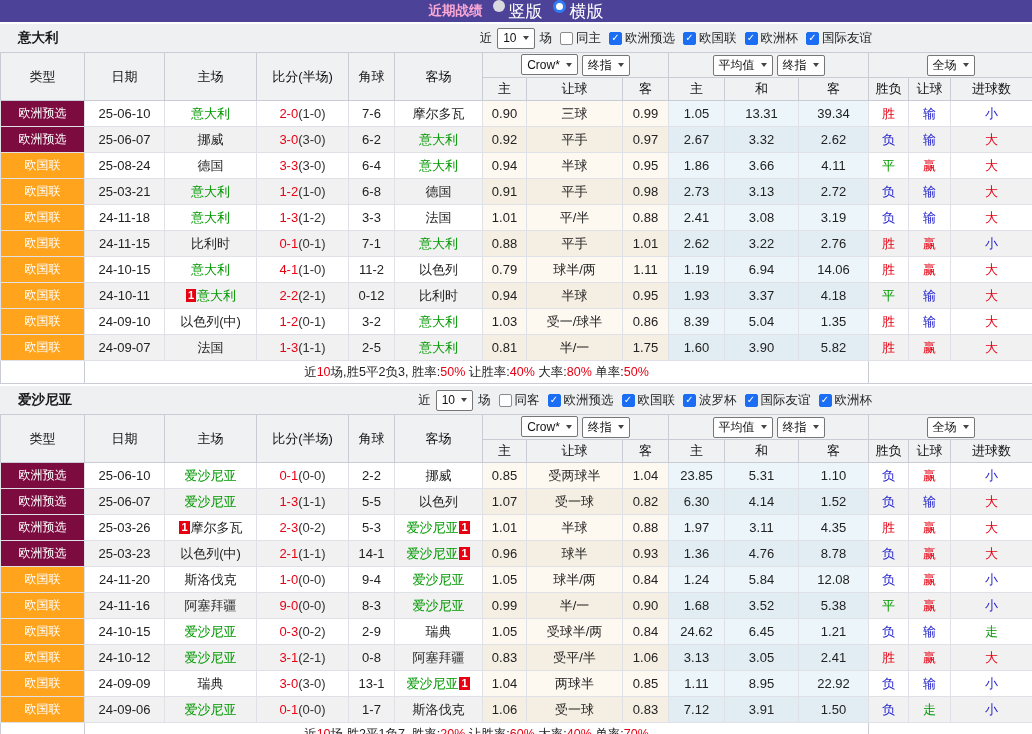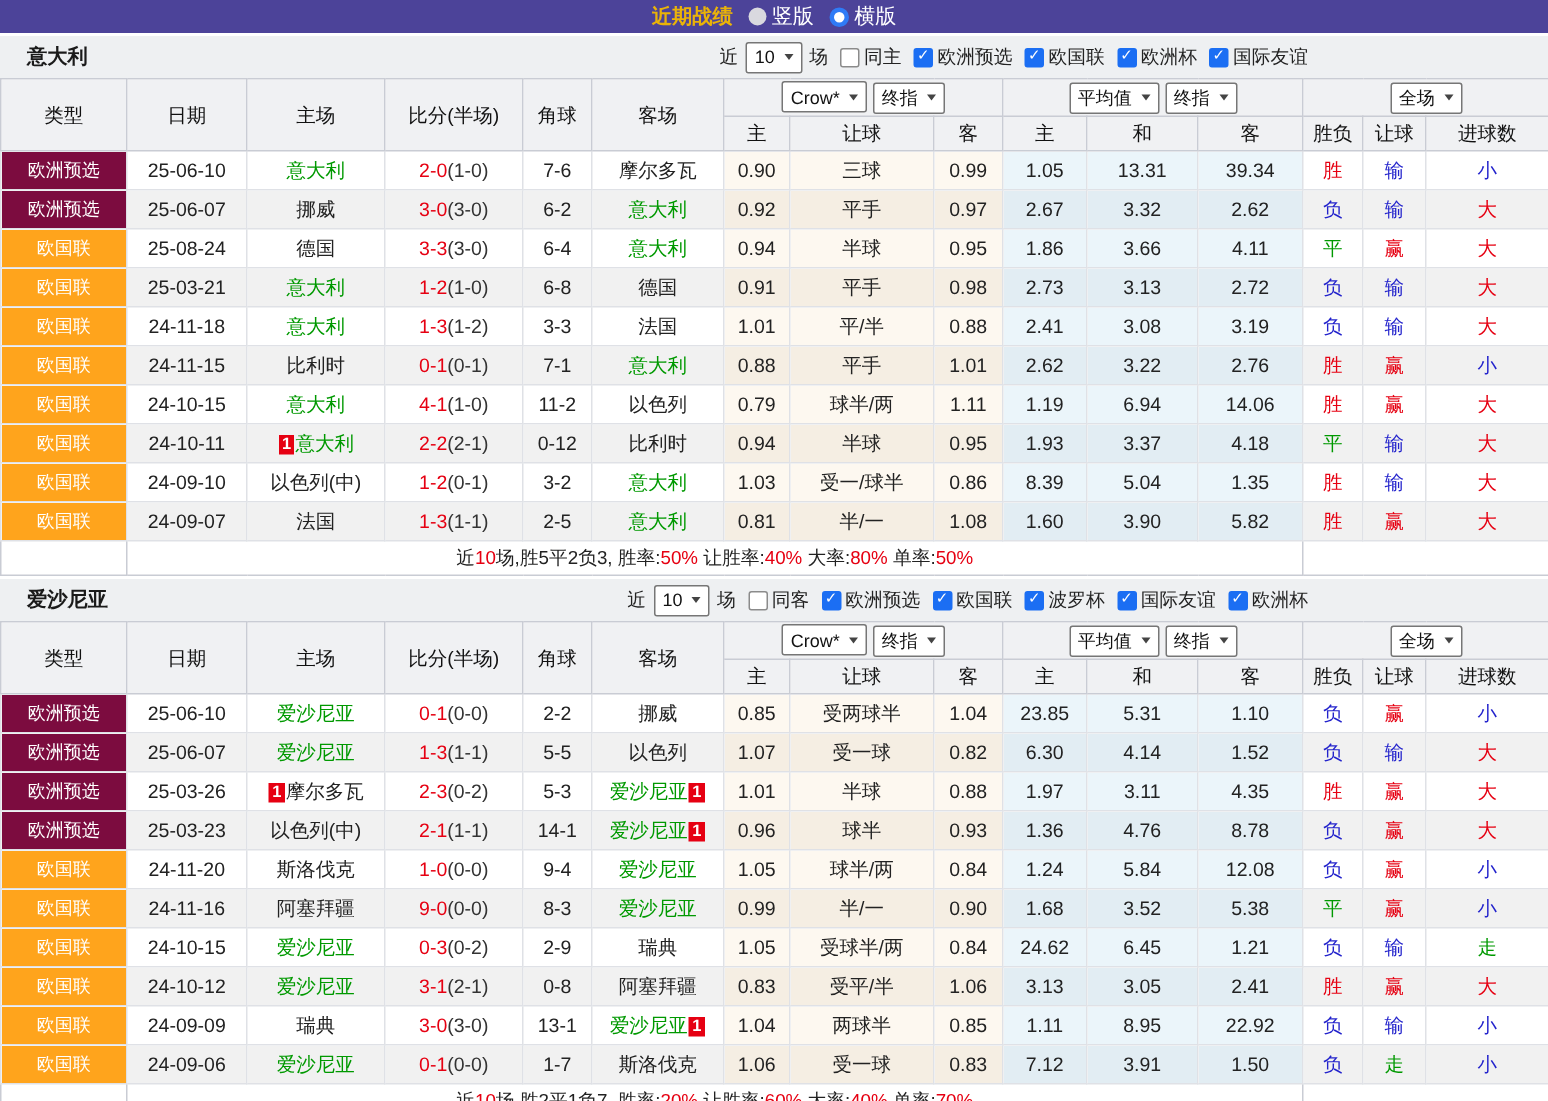--- a/index.html
+++ b/index.html
@@ -1,19 +1,19 @@
 <!DOCTYPE html>
 <html><head>
 <meta charset="utf-8">
 <style>
   html,body{margin:0;padding:0;background:#fff;}
   body{width:1032px;font-family:"Liberation Sans","DejaVu Sans",sans-serif;color:#222;}
   .title-bar{height:22px;background:#4c4399;display:flex;align-items:center;justify-content:center;gap:10px;}
-  .title-bar .ttl{color:#eab308;font-weight:bold;font-size:13.5px;}
-  .radio-group{display:inline-flex;align-items:center;gap:4px;color:#fff;font-size:14px;cursor:default;}
+  .title-bar .ttl{color:#f9a8d4;font-weight:bold;font-size:13.5px;}
+  .radio-group{display:inline-flex;gap:4px;color:#fff;font-size:17px;cursor:default;}
   .radio{display:inline-block;border-radius:50%;box-sizing:border-box;}
   .radio.off{width:12px;height:12px;background:#d9d9df;}
   .radio.on{width:13px;height:13px;background:#fff;border:3.5px solid #2f7bf6;}
   .section-header{height:28px;background:#eef0f2;display:flex;align-items:center;padding:0 0 0 18px;margin-top:2px;}
   .team{font-weight:bold;font-size:13.5px;color:#1a1a1a;}
   .filters{margin-left:auto;margin-right:160px;display:flex;align-items:center;gap:3px;font-size:12.5px;color:#222;white-space:nowrap;}
   .cb{width:13px;height:13px;box-sizing:border-box;border:1px solid #8b8b8b;border-radius:2px;background:#fff;display:inline-flex;align-items:center;justify-content:center;font-size:10px;line-height:1;color:#fff;margin-left:5px;}
   .cb.on{background:#1b6ef3;border-color:#1b6ef3;font-weight:bold;}
   .sel{display:inline-flex;align-items:center;background:#fff;border:1px solid #767676;border-radius:2px;height:19px;padding:0 5px;font-size:12px;color:#111;margin:0 2px;white-space:nowrap;}
   .caret{width:0;height:0;border-left:3.5px solid transparent;border-right:3.5px solid transparent;border-top:4.5px solid #444;margin-left:6px;}
@@ -290,21 +290,21 @@
           </tr>
           <tr>
             <td class="comp orange">欧国联</td>
             <td>24-09-07</td>
             <td><span>法国</span></td>
             <td><span class="ft">1-3</span><span class="ht">(1-1)</span></td>
             <td>2-5</td>
             <td><span class="t-green">意大利</span></td>
             <td class="asia">0.81</td>
             <td class="asia">半/一</td>
-            <td class="asia">1.08</td>
+            <td class="asia">1.75</td>
             <td class="euro">1.60</td>
             <td class="euro">3.90</td>
             <td class="euro">5.82</td>
             <td><span class="t-red">胜</span></td>
             <td><span class="t-red">赢</span></td>
             <td><span class="t-red">大</span></td>
           </tr>
         </tbody>
         <tfoot>
           <tr>

